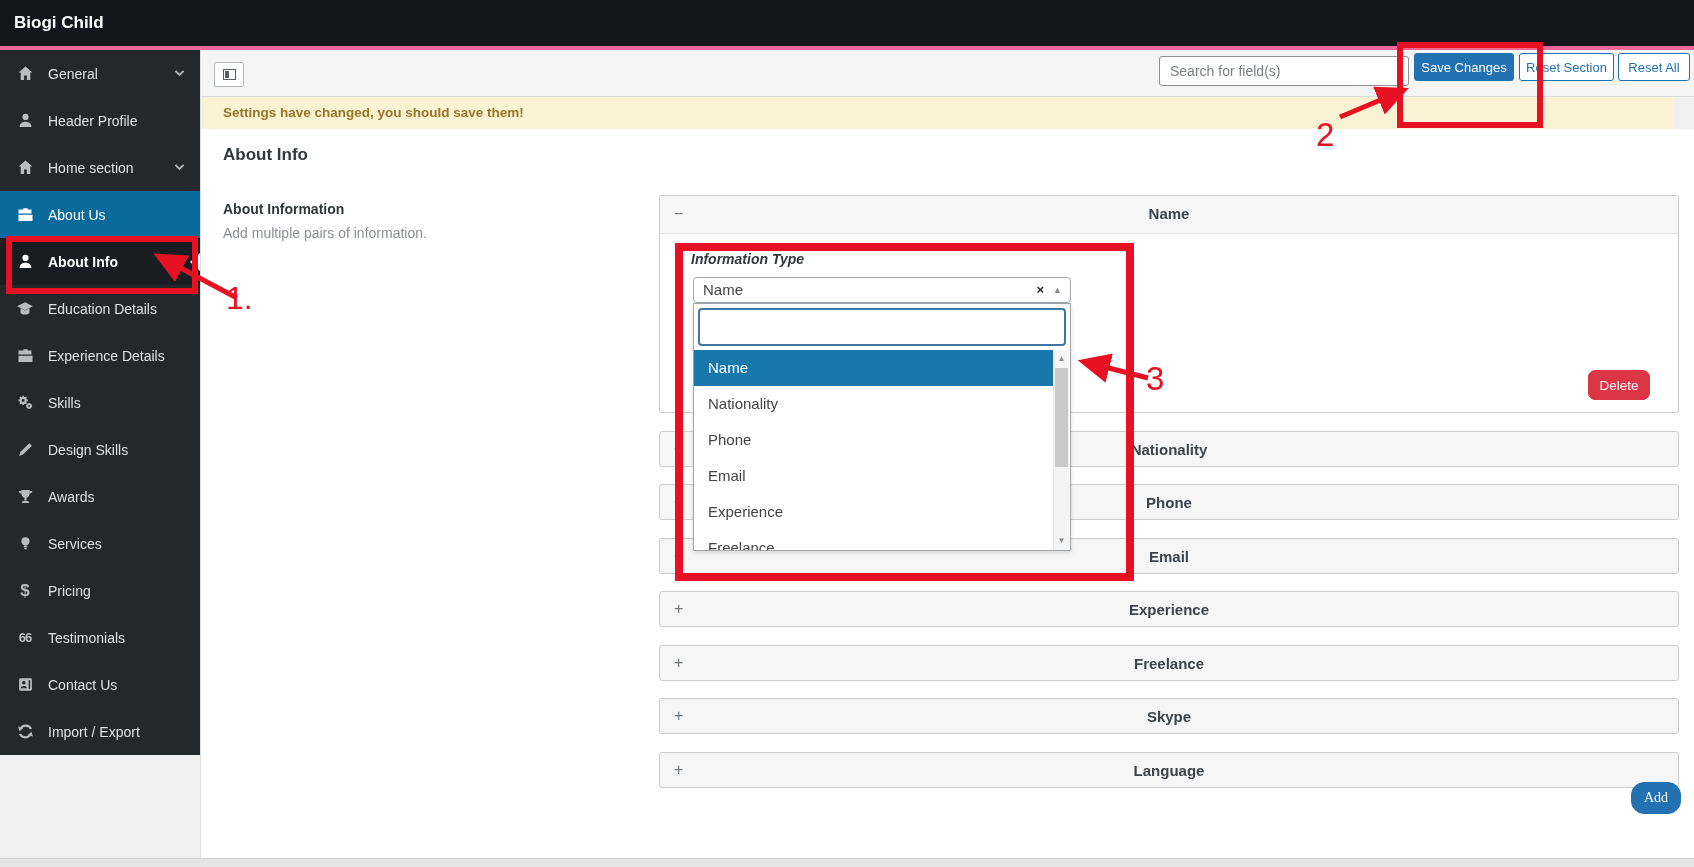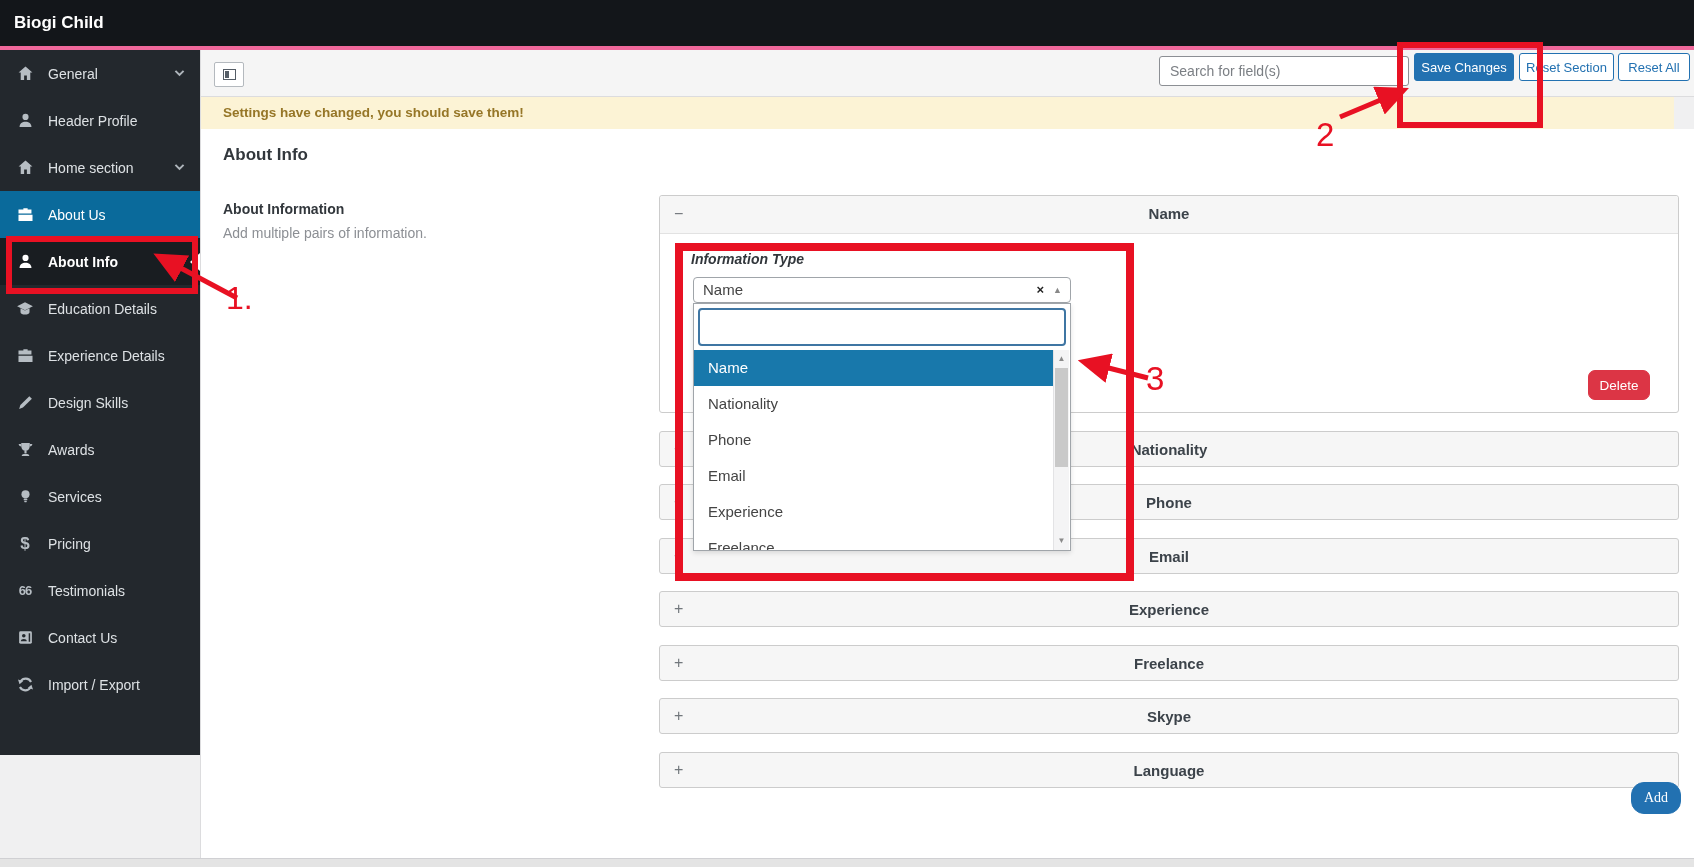--- a/index.html
+++ b/index.html
@@ -165,20 +165,33 @@
 
     <div class="side-item">
       <span class="ic">
           <svg width="17" height="17" viewBox="0 0 16 16" fill="currentColor">
             <path d="M6 3.2 V2 h4 v1.2 h3.6 V7 H1.4 V3.2 Z M1.4 8.2 h13.2 V14 H1.4 Z"></path>
           </svg>
         </span>
       <span>Experience Details</span>
     </div>
 
+    <div class="side-item">
+      <span class="ic">
+          <svg width="17" height="17" viewBox="0 0 16 16">
+            <g stroke="currentColor" fill="currentColor">
+              <circle cx="5.8" cy="6" r="2.4" fill="none" stroke-width="2"></circle>
+              <path d="M5.8 1.6v1.4M5.8 9v1.4M1.4 6h1.4M8.8 6h1.4M2.7 2.9l1 1M7.9 8.1l1 1M8.9 2.9l-1 1M2.7 9.1l1-1" stroke-width="1.5" fill="none"></path>
+              <circle cx="11.4" cy="11.2" r="1.7" fill="none" stroke-width="1.8"></circle>
+              <path d="M11.4 8.4v1M11.4 13v1M8.6 11.2h1M13.2 11.2h1" stroke-width="1.3" fill="none"></path>
+            </g>
+          </svg>
+        </span>
+      <span>Skills</span>
+    </div>
 
     <div class="side-item">
       <span class="ic">
           <svg width="17" height="17" viewBox="0 0 16 16" fill="currentColor">
             <path d="M2 14 L3.2 10.4 L11.6 2 L14 4.4 L5.6 12.8 Z"></path>
           </svg>
         </span>
       <span>Design Skills</span>
     </div>
 

